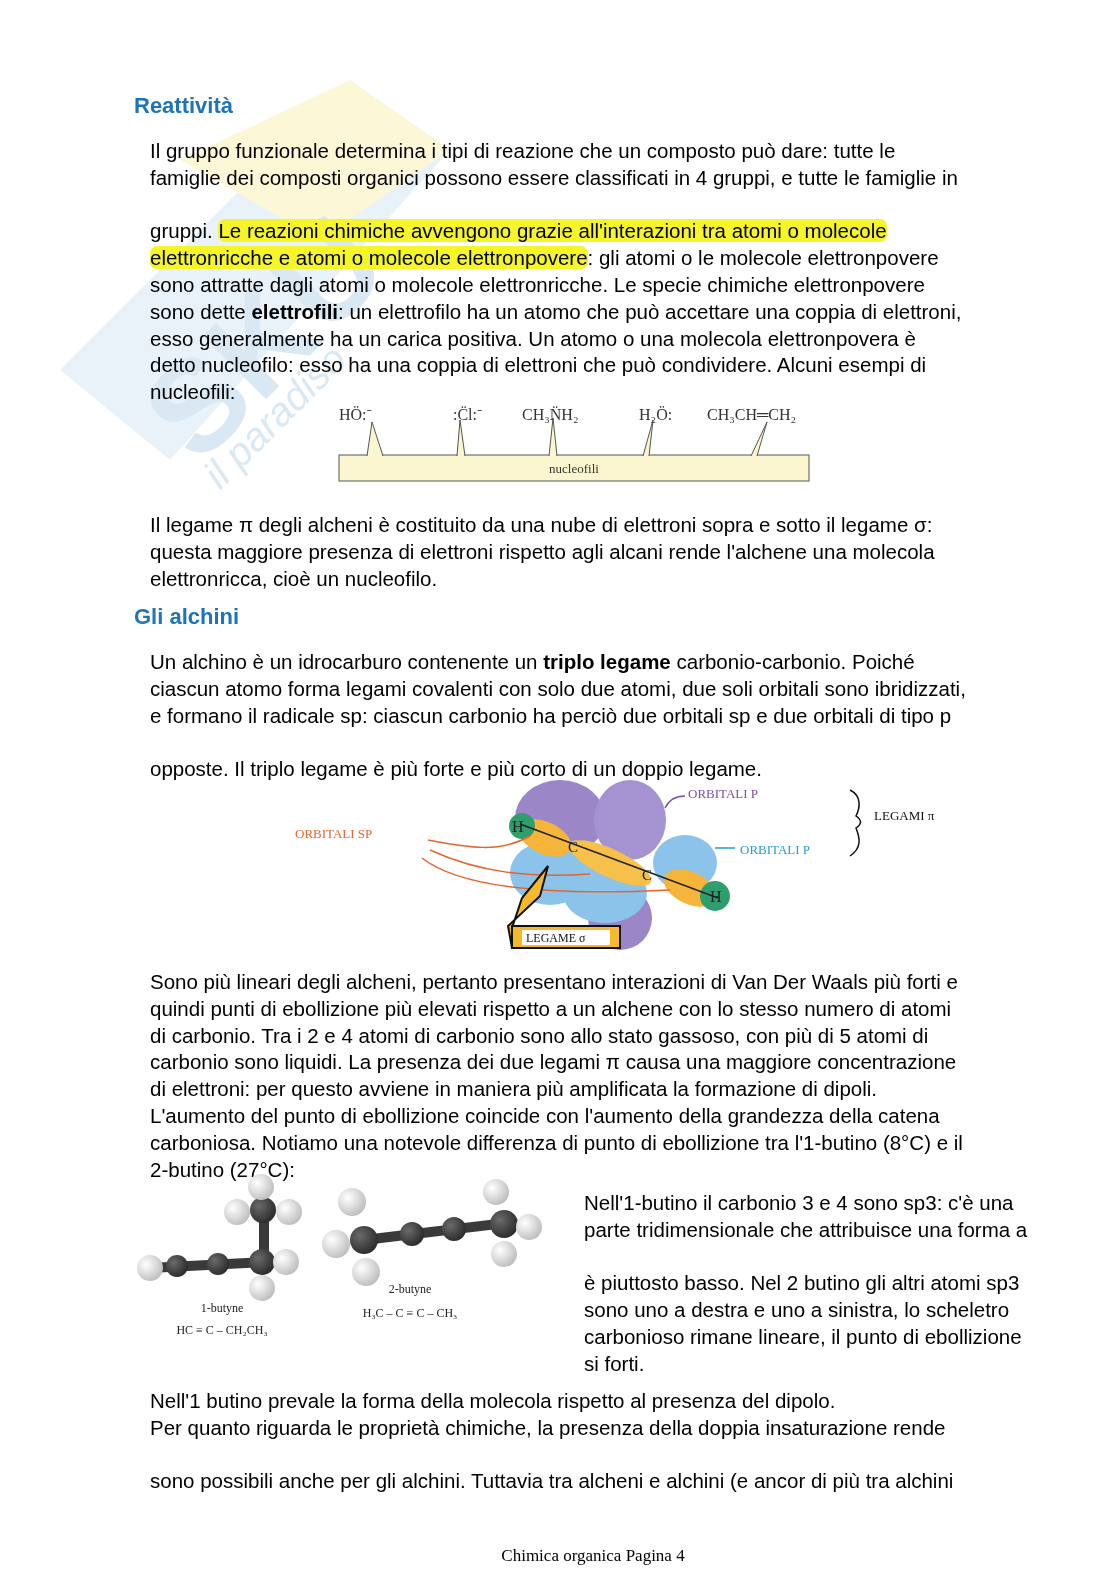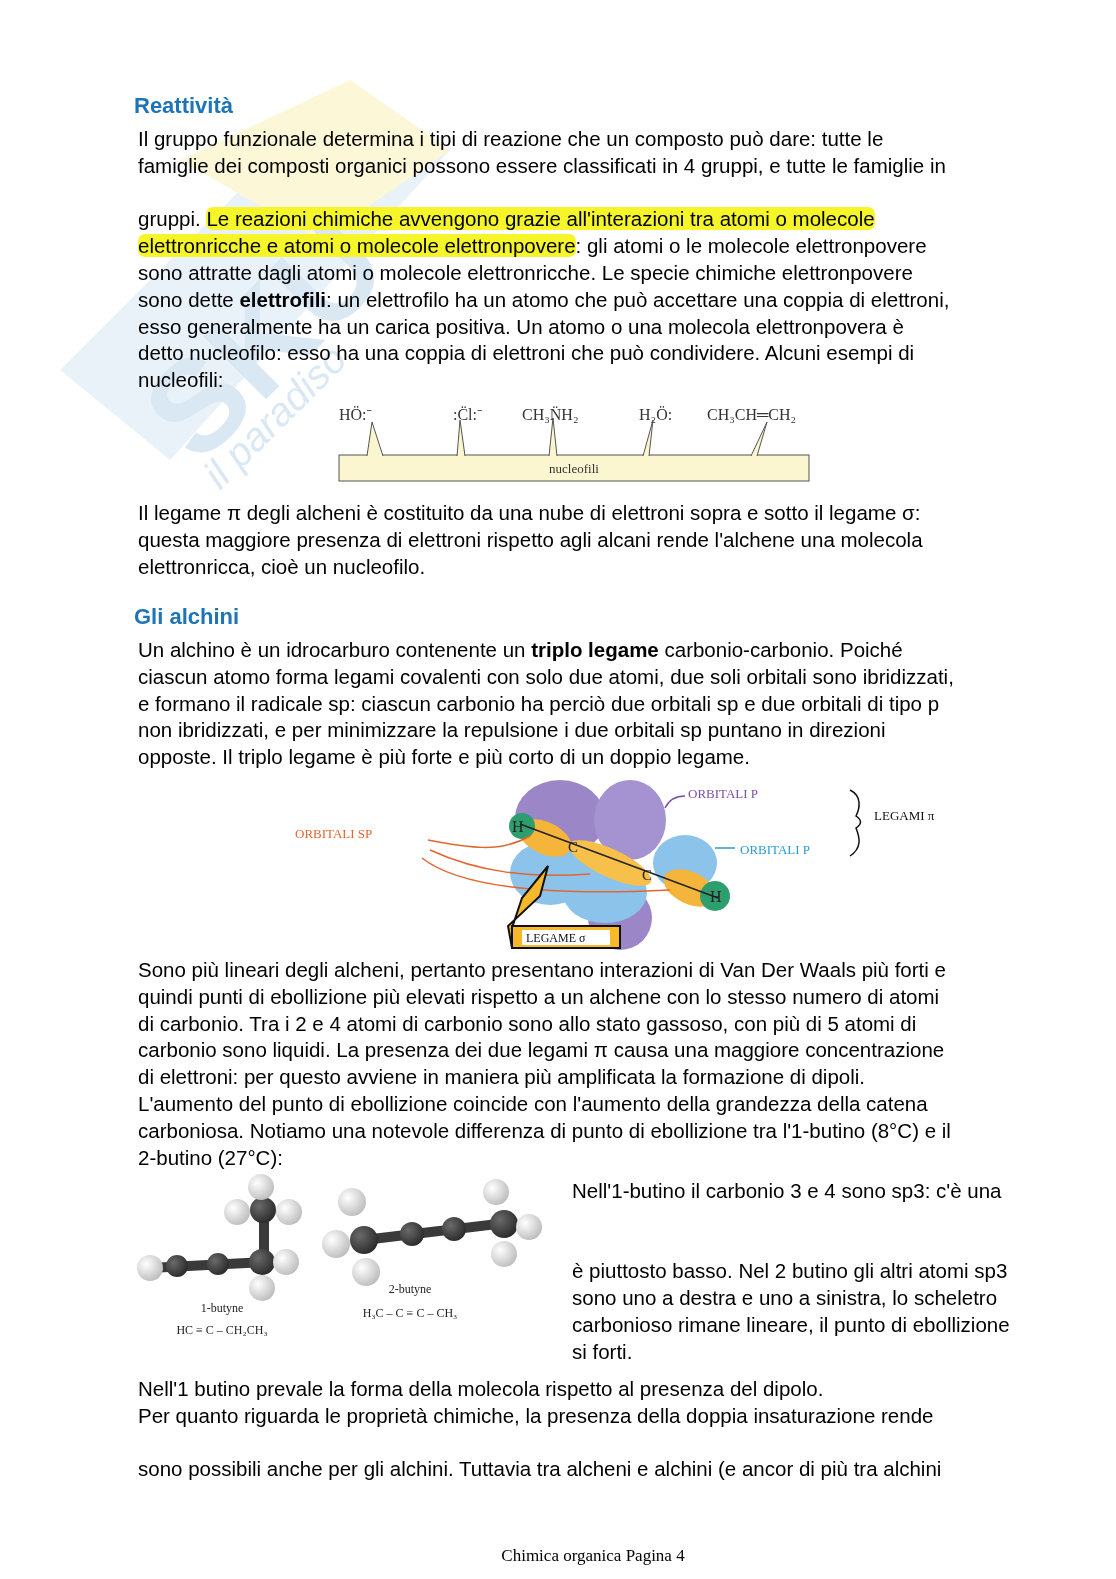--- a/index.html
+++ b/index.html
@@ -1,20 +1,20 @@
 <!DOCTYPE html>
 <html><head>
 <meta charset="utf-8">
 <style>
   html, body { margin: 0; padding: 0; background: #ffffff; }
   body { width: 1116px; height: 1579px; position: relative; overflow: hidden;
          font-family: "Liberation Sans", sans-serif; color: #000; }
   .page { position: absolute; left: 0; top: 0; width: 1116px; height: 1579px; }
   .watermark { position: absolute; left: 20px; top: 40px; width: 460px; height: 470px; pointer-events: none; }
-  .txt { position: absolute; left: 134px; font-size: 20.5px; line-height: 26.8px; color: #000; margin: 4px; }
+  .txt { position: absolute; left: 134px; font-size: 20.5px; line-height: 26.8px; color: #000; margin: 16px; }
   .h { position: absolute; left: 134px; font-size: 22px; color: #1e74b8; margin: 0; font-weight: bold; }
   .hl { background: #f5f52a; border-radius: 7px; }
   b { font-weight: bold; }
   .footer { position: absolute; left: 0; width: 1116px; top: 1546px; text-align: center;
             font-family: "Liberation Serif", serif; font-size: 17px; color: #000; padding-left: 35px; }
   .fig { position: absolute; }
   .fig text { font-family: "Liberation Serif", serif; }
   .hand { font-family: "DejaVu Sans", sans-serif; }
 </style>
 </head>
@@ -68,21 +68,21 @@
     <span>questa maggiore presenza di elettroni rispetto agli alcani rende l'alchene una molecola</span><br>
     <span>elettronricca, cioè un nucleofilo.</span>
   </p>
 
   <h2 class="h" style="top:604px;">Gli alchini</h2>
 
   <p class="txt" style="top:633px;">
     <span>Un alchino è un idrocarburo contenente un </span><b>triplo legame</b><span> carbonio-carbonio. Poiché</span><br>
     <span>ciascun atomo forma legami covalenti con solo due atomi, due soli orbitali sono ibridizzati,</span><br>
     <span>e formano il radicale sp: ciascun carbonio ha perciò due orbitali sp e due orbitali di tipo p</span><br>
-    <span>non ibridizzati, e per minimizzare la repulsione i due orbitali sp puntano in direzioni</span><br>
+    <br>
     <span>opposte. Il triplo legame è più forte e più corto di un doppio legame.</span>
   </p>
 
   <svg class="fig" style="left:290px; top:778px;" width="690" height="175">
 
     <ellipse cx="270" cy="40" rx="45" ry="38" fill="#9b86c8"></ellipse>
     <ellipse cx="340" cy="42" rx="36" ry="40" fill="#a592d0"></ellipse>
     <ellipse cx="330" cy="140" rx="32" ry="32" fill="#9b86c8"></ellipse>
 
     <ellipse cx="260" cy="95" rx="40" ry="32" fill="#8cc3ea"></ellipse>
@@ -173,21 +173,21 @@
       <circle cx="362" cy="20" r="13" fill="url(#hg)"></circle>
       <circle cx="395" cy="55" r="13" fill="url(#hg)"></circle>
       <circle cx="370" cy="82" r="13" fill="url(#hg)"></circle>
     </g>
     <text x="276" y="121" text-anchor="middle" font-family="DejaVu Sans, sans-serif" font-size="12" fill="#222">2-butyne</text>
     <text x="276" y="145" text-anchor="middle" font-family="DejaVu Sans, sans-serif" font-size="12" fill="#222">H₃C – C ≡ C – CH₃</text>
   </svg>
 
   <p class="txt" style="top:1174px; left:568px;">
     <span>Nell'1-butino il carbonio 3 e 4 sono sp3: c'è una</span><br>
-    <br>
+    <span>parte tridimensionale che attribuisce una forma a</span><br>
     <br>
     <span>è piuttosto basso. Nel 2 butino gli altri atomi sp3</span><br>
     <span>sono uno a destra e uno a sinistra, lo scheletro</span><br>
     <span>carbonioso rimane lineare, il punto di ebollizione</span><br>
     <span>si forti.</span>
   </p>
 
   <p class="txt" style="top:1372px;">
     <span>Nell'1 butino prevale la forma della molecola rispetto al presenza del dipolo.</span><br>
     <span>Per quanto riguarda le proprietà chimiche, la presenza della doppia insaturazione rende</span><br>

